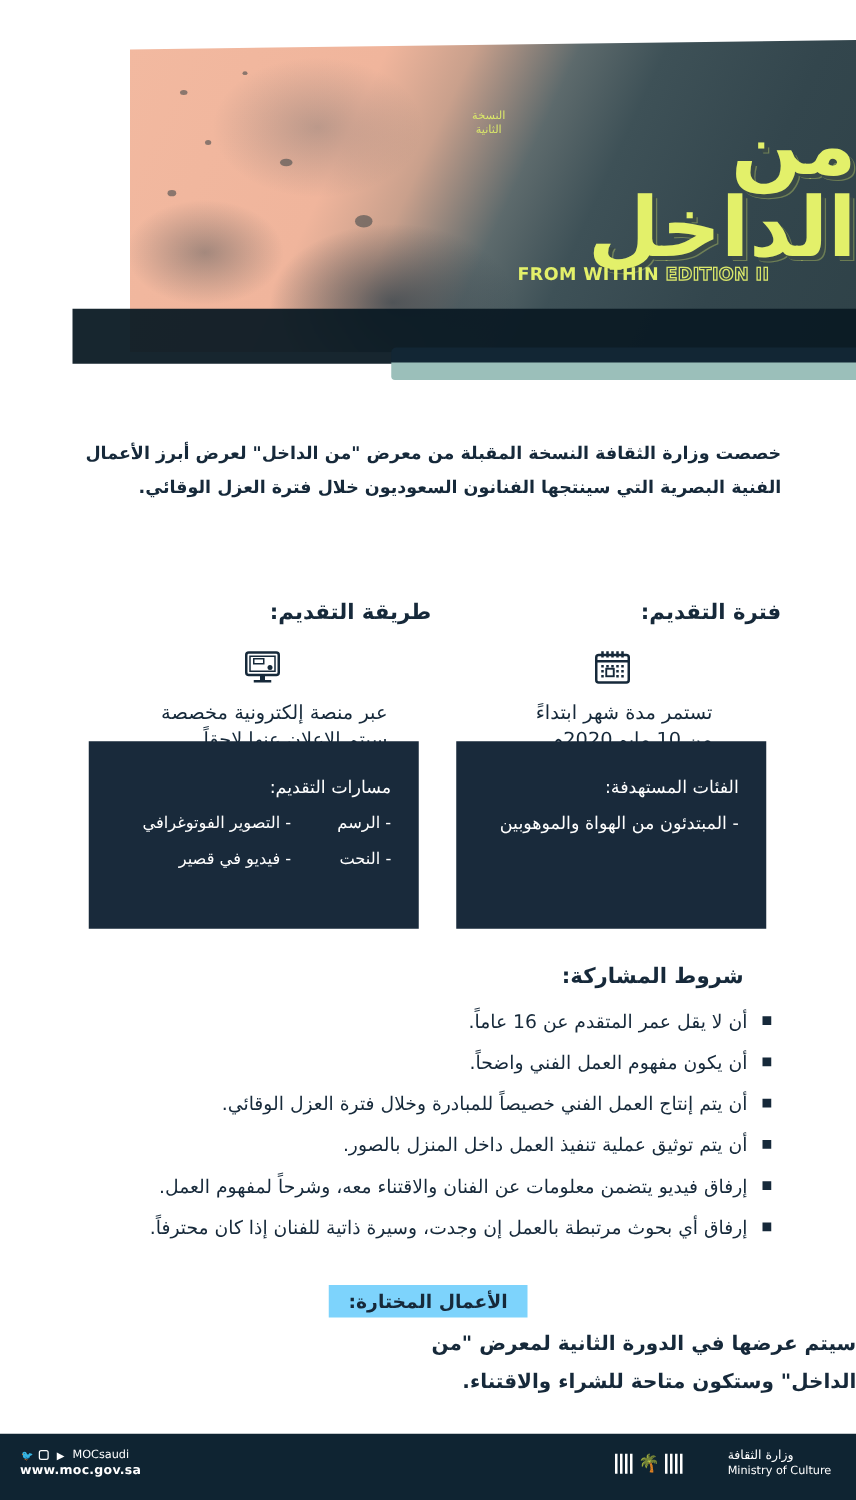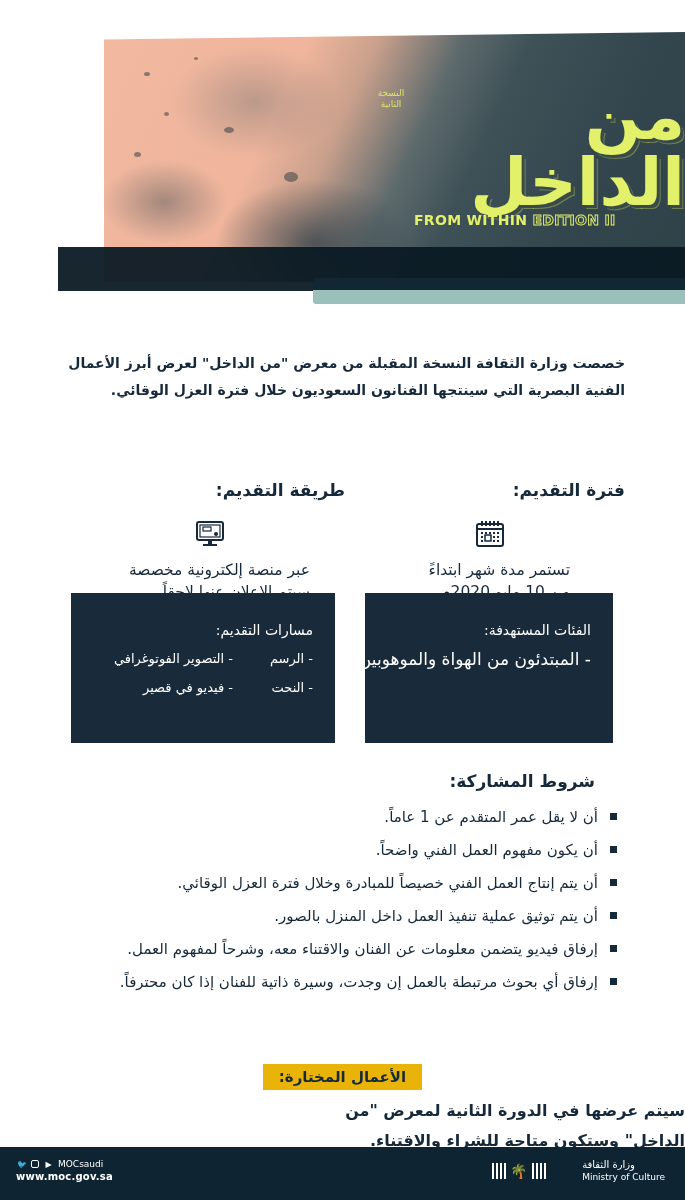--- a/index.html
+++ b/index.html
@@ -35,33 +35,33 @@
   .info h3 { font-size: 17px; font-weight: bold; line-height: 24px; margin-bottom: 17px; color: #16293a; }
   .info .row { display: flex; flex-direction: column; align-items: center; gap: 10px; }
   .info .row .txt { font-size: 15.5px; line-height: 22px; color: #16293a; }
   .info .icon { width: 30px; height: 30px; flex: 0 0 30px; }
 
   
   .box { position: absolute; top: 593px; height: 150px; background: #192a3b; color: #ffffff; text-align: right; padding: 26px 22px 0 22px; }
   .box-right { left: 365px; width: 248px; }
   .box-left { left: 71px; width: 264px; }
   .box h4 { font-size: 14px; font-weight: normal; line-height: 22px; margin-bottom: 8px; }
-  .box .line { font-size: 17px; line-height: 20px; margin-bottom: 9px; white-space: nowrap; }
+  .box .line { font-size: 14px; line-height: 20px; margin-bottom: 9px; white-space: nowrap; }
   .box .grid { display: grid; grid-template-columns: 80px 1fr; row-gap: 9px; font-size: 13px; line-height: 20px; }
 
   
   .conditions { position: absolute; right: 60px; top: 768px; width: 600px; text-align: right; }
   .conditions h3 { font-size: 17px; font-weight: bold; line-height: 26px; margin-right: 30px; margin-bottom: 6px; }
   .conditions ul { list-style: none; }
   .conditions li { display: flex; flex-direction: row; align-items: center; font-size: 15px; line-height: 22px; height: 33px; color: #16293a; white-space: nowrap; }
   .conditions li .bullet { width: 7px; height: 7px; background: #16293a; margin-left: 12px; margin-right: 8px; flex: 0 0 7px; }
 
   
   .selected { position: absolute; left: 0; width: 685px; top: 1028px; text-align: center; }
-  .selected .tag { display: inline-block; background: #eab308; color: #16293a; font-size: 15px; font-weight: bold; padding: 2px 16px; line-height: 22px; margin-top: 36px; }
+  .selected .tag { display: inline-block; background: #7dd3fc; color: #16293a; font-size: 15px; font-weight: bold; padding: 2px 16px; line-height: 22px; }
   .selected p { font-size: 16px; font-weight: bold; line-height: 30px; color: #16293a; margin-top: 6px; text-align: right; }
 
   
   .footer { position: absolute; left: 0; top: 1147px; width: 685px; height: 53px; background: #0f2432; direction: ltr; }
   .footer .social { position: absolute; left: 17px; top: 12px; color: #ffffff; font-size: 9px; display: flex; align-items: center; gap: 5px; }
   .footer .social .ic { display: inline-block; width: 9px; height: 9px; color: #ffffff; font-size: 8px; line-height: 9px; text-align: center; }
   .footer .url { position: absolute; left: 16px; top: 24px; color: #ffffff; font-size: 10px; font-weight: bold; letter-spacing: 0.2px; }
   .footer .ministry { position: absolute; right: 20px; top: 12px; display: flex; align-items: center; gap: 8px; }
   .footer .emblem { width: 82px; height: 18px; display: flex; align-items: center; gap: 2px; }
   .footer .emblem .bar { width: 2px; height: 16px; background: #ffffff; }
@@ -150,21 +150,21 @@
     <div>- النحت</div>
     <div>- فيديو في قصير</div>
   </div>
 </div>
 
 <div class="conditions">
   <h3>شروط المشاركة:</h3>
   <ul>
     <li>
         <span class="bullet"></span>
-        <span>أن لا يقل عمر المتقدم عن 1 عاماً.</span>
+        <span>أن لا يقل عمر المتقدم عن 16 عاماً.</span>
       </li>
     <li>
         <span class="bullet"></span>
         <span>أن يكون مفهوم العمل الفني واضحاً.</span>
       </li>
     <li>
         <span class="bullet"></span>
         <span>أن يتم إنتاج العمل الفني خصيصاً للمبادرة وخلال فترة العزل الوقائي.</span>
       </li>
     <li>

